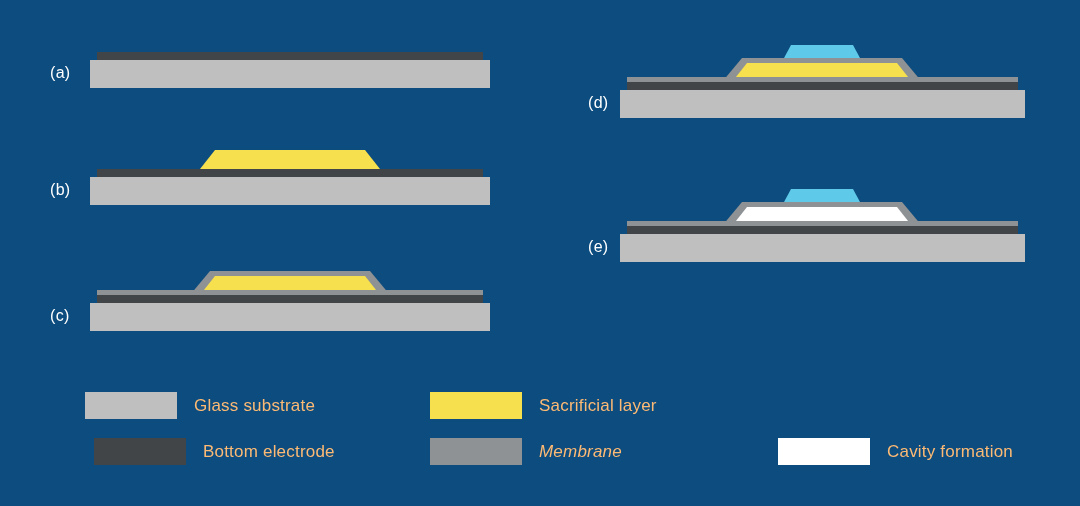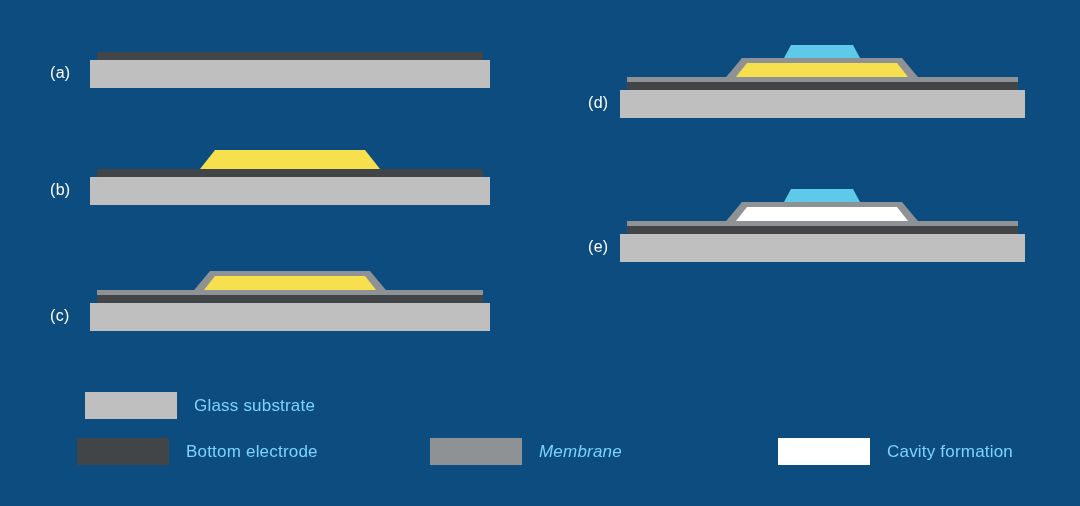--- a/index.html
+++ b/index.html
@@ -5,21 +5,21 @@
   html,body{margin:0;padding:0;}
   body{font-family:"Liberation Sans", sans-serif;}
   .stage{position:relative;width:1080px;height:506px;overflow:hidden;}
   .shape{position:absolute;}
   .trap15{clip-path:polygon(15px 0,calc(100% - 15px) 0,100% 100%,0 100%);}
   .trap20{clip-path:polygon(20px 0,calc(100% - 20px) 0,100% 100%,0 100%);}
   .trap7{clip-path:polygon(7px 0,calc(100% - 7px) 0,100% 100%,0 100%);}
   .panel-label{position:absolute;color:#ffffff;font-size:16px;letter-spacing:0.3px;}
   .legend-item{position:absolute;display:flex;align-items:center;gap:17px;}
   .swatch{display:inline-block;width:92px;height:27px;flex:0 0 auto;}
-  .legend-label{color:#7dd3fc;font-size:17px;letter-spacing:0.2px;white-space:nowrap;}
+  .legend-label{color:#fdba74;font-size:17px;letter-spacing:0.2px;white-space:nowrap;}
 </style>
 </head>
 <body>
 
 <div class="stage" style="background: rgb(13, 76, 127);">
 
   <span class="panel-label" style="left:50px;top:64px;">(a)</span>
   <div class="shape" style="left: 97px; top: 52px; width: 386px; height: 8px; background: rgb(66, 69, 72);"></div>
   <div class="shape" style="left: 90px; top: 60px; width: 400px; height: 28px; background: rgb(191, 191, 191);"></div>
 
@@ -48,21 +48,25 @@
   <div class="shape trap20" style="left: 722px; top: 202px; width: 200px; height: 24px; background: rgb(143, 146, 148);"></div>
   <div class="shape trap15" style="left: 732px; top: 207px; width: 180px; height: 19px; background: rgb(255, 255, 255);"></div>
   <div class="shape" style="left: 627px; top: 221px; width: 391px; height: 5px; background: rgb(143, 146, 148);"></div>
   <div class="shape" style="left: 627px; top: 226px; width: 391px; height: 8px; background: rgb(66, 69, 72);"></div>
   <div class="shape" style="left: 620px; top: 234px; width: 405px; height: 28px; background: rgb(191, 191, 191);"></div>
 
   <div class="legend-item" style="left:85px;top:392px;">
     <span class="swatch" style="background: rgb(191, 191, 191);"></span>
     <span class="legend-label">Glass substrate</span>
   </div>
-  <div class="legend-item" style="left:68px;top:438px;padding-left:9px;">
+  <div class="legend-item" style="left:430px;top:392px;">
+    <span class="swatch" style="background: rgb(247, 224, 78);"></span>
+    <span class="legend-label">Sacrificial layer</span>
+  </div>
+  <div class="legend-item" style="left:85px;top:438px;padding-left:9px;">
     <span class="swatch" style="background: rgb(66, 69, 72);"></span>
     <span class="legend-label">Bottom electrode</span>
   </div>
   <div class="legend-item" style="left:430px;top:438px;font-style:italic;">
     <span class="swatch" style="background: rgb(143, 146, 148);"></span>
     <span class="legend-label">Membrane</span>
   </div>
   <div class="legend-item" style="left:778px;top:438px;align-items:center;">
     <span class="swatch" style="background: rgb(255, 255, 255);"></span>
     <span class="legend-label">Cavity formation</span>

